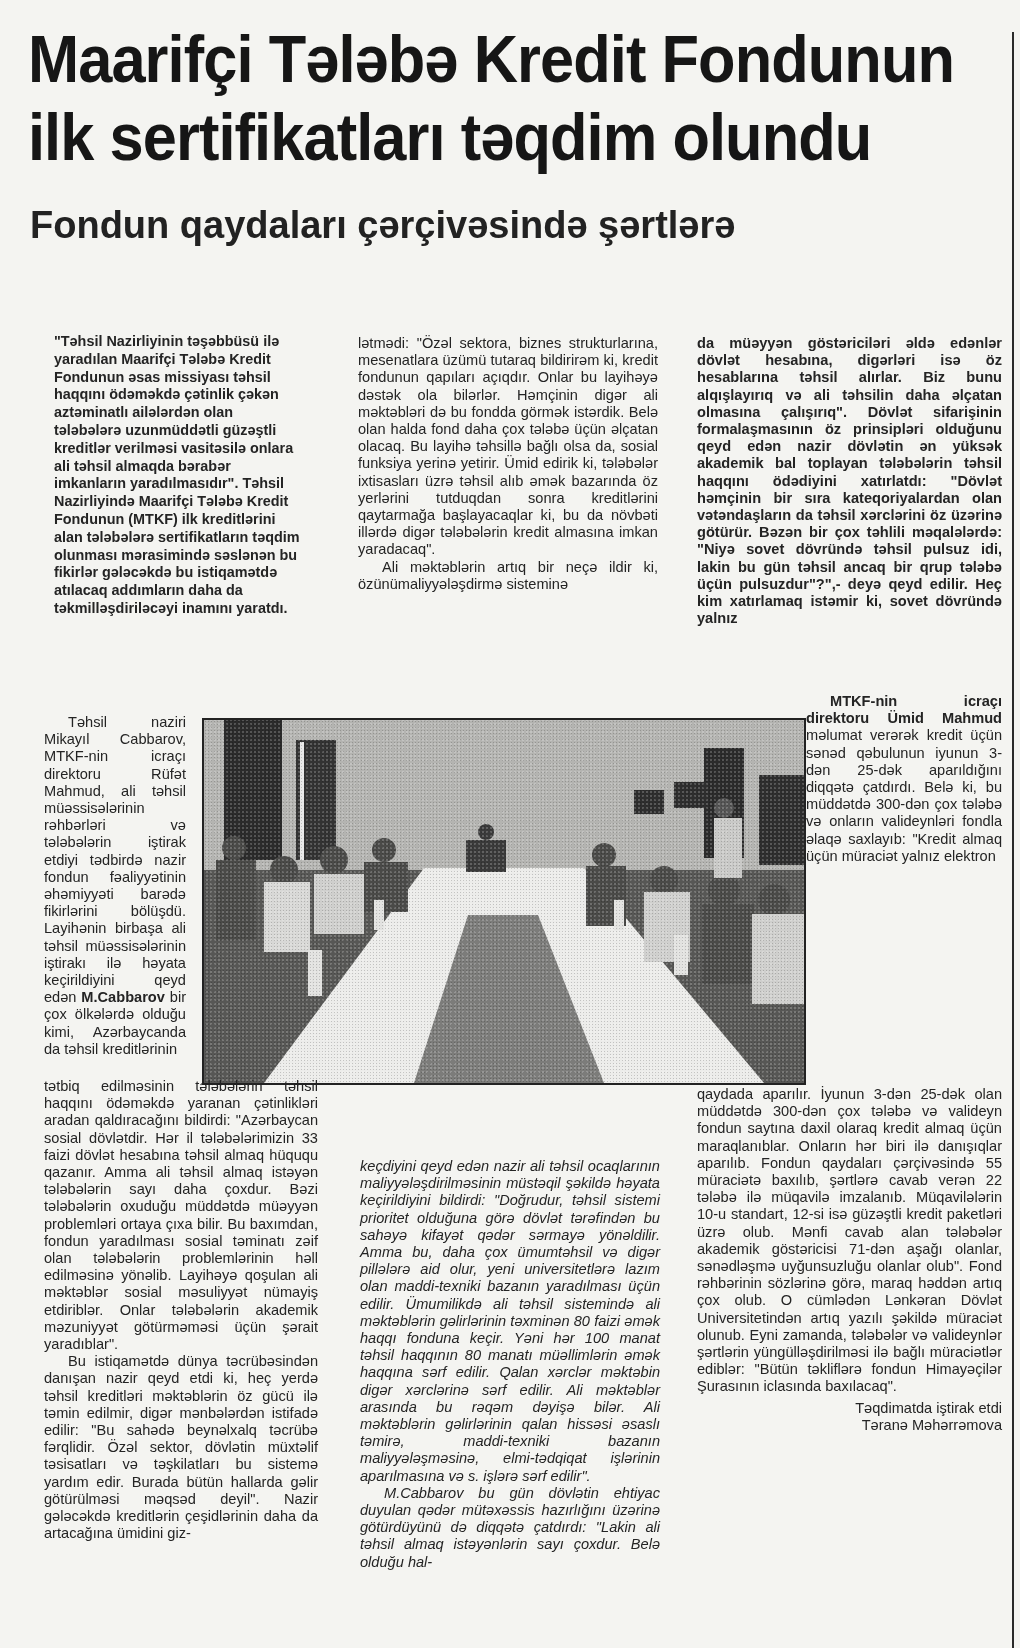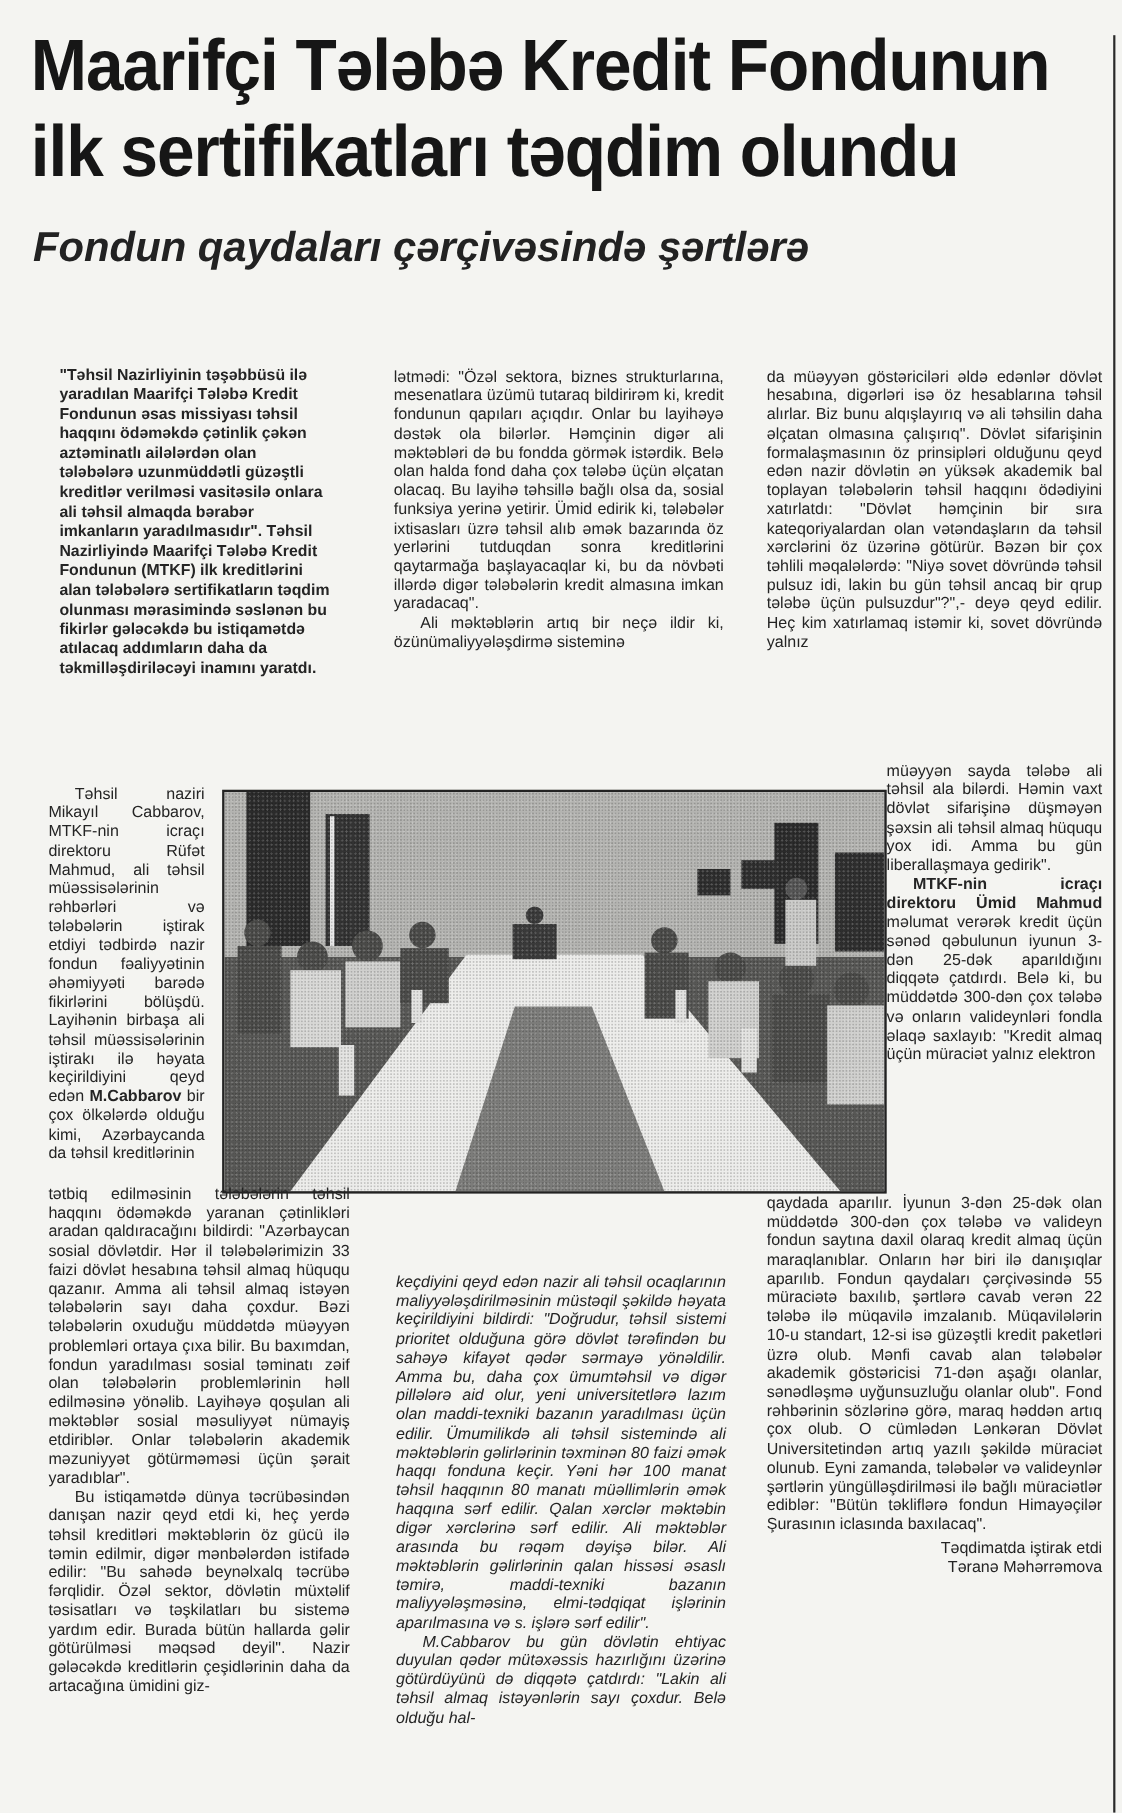--- a/index.html
+++ b/index.html
@@ -18,30 +18,30 @@
     font-size: 66px; line-height: 78px; letter-spacing: -1px;
     color: #161616;
     transform: scaleX(0.93); transform-origin: left top;
   }
   .headline span { display: block; white-space: nowrap; }
   .subhead {
     position: absolute; left: 30px; top: 198px; width: 970px; margin: 0;
     font-family: "Liberation Sans", sans-serif; font-weight: bold;
     font-size: 38px; line-height: 54px; color: #222;
   }
-  .subhead span { display: block; white-space: nowrap; font-style: italic; }
+  .subhead span { display: block; white-space: nowrap; }
 
   .col { position: absolute; font-size: 14.6px; line-height: 17.2px; text-align: justify; color: #242424; }
   .col p { margin: 0; }
   .col p.ind { text-indent: 24px; }
   .lead { font-weight: bold; font-size: 14.4px; line-height: 17.8px; text-align: left; }
 
   #col1-lead { left: 54px; top: 333px; width: 250px; }
   #col2-top  { left: 358px; top: 335px; width: 300px; }
-  #col3-top  { left: 697px; top: 335px; width: 305px; }
+  #col3-top  { left: 697px; top: 335px; width: 305px; font-weight: bold; }
 
   #col1-mid  { left: 44px; top: 714px; width: 142px; }
   #col3-mid  { left: 806px; top: 693px; width: 196px; }
 
   #col1-bot  { left: 44px; top: 1078px; width: 274px; }
   #col2-bot  { left: 360px; top: 1158px; width: 300px; font-style: italic; }
   #col3-bot  { left: 697px; top: 1086px; width: 305px; }
 
   .byline { text-align: right; font-weight: normal; margin-top: 4px; }
 
@@ -137,21 +137,20 @@
         <rect x="104" y="230" width="14" height="46"></rect>
         <rect x="170" y="180" width="10" height="30"></rect>
         <rect x="410" y="180" width="10" height="30"></rect>
         <rect x="470" y="215" width="14" height="40"></rect>
       </g>
     </svg>
     <div class="grain"></div>
   </div>
 
   <div id="col3-mid" class="col">
-    <p>müəyyən sayda tələbə ali təhsil ala bilərdi. Həmin vaxt dövlət sifarişinə düşməyən şəxsin ali təhsil almaq hüququ yox idi. Amma bu gün liberallaşmaya gedirik".</p>
     <p class="ind"><b>MTKF-nin icraçı direktoru Ümid Mahmud</b><span> məlumat verərək kredit üçün sənəd qəbulunun iyunun 3-dən 25-dək aparıldığını diqqətə çatdırdı. Belə ki, bu müddətdə 300-dən çox tələbə və onların valideynləri fondla əlaqə saxlayıb: "Kredit almaq üçün müraciət yalnız elektron</span></p>
   </div>
 
   <div id="col1-bot" class="col">
     <p>tətbiq edilməsinin tələbələrin təhsil haqqını ödəməkdə yaranan çətinlikləri aradan qaldıracağını bildirdi: "Azərbaycan sosial dövlətdir. Hər il tələbələrimizin 33 faizi dövlət hesabına təhsil almaq hüququ qazanır. Amma ali təhsil almaq istəyən tələbələrin sayı daha çoxdur. Bəzi tələbələrin oxuduğu müddətdə müəyyən problemləri ortaya çıxa bilir. Bu baxımdan, fondun yaradılması sosial təminatı zəif olan tələbələrin problemlərinin həll edilməsinə yönəlib. Layihəyə qoşulan ali məktəblər sosial məsuliyyət nümayiş etdiriblər. Onlar tələbələrin akademik məzuniyyət götürməməsi üçün şərait yaradıblar".</p>
     <p class="ind">Bu istiqamətdə dünya təcrübəsindən danışan nazir qeyd etdi ki, heç yerdə təhsil kreditləri məktəblərin öz gücü ilə təmin edilmir, digər mənbələrdən istifadə edilir: "Bu sahədə beynəlxalq təcrübə fərqlidir. Özəl sektor, dövlətin müxtəlif təsisatları və təşkilatları bu sistemə yardım edir. Burada bütün hallarda gəlir götürülməsi məqsəd deyil". Nazir gələcəkdə kreditlərin çeşidlərinin daha da artacağına ümidini giz-</p>
   </div>
 
   <div id="col2-bot" class="col">
     <p>keçdiyini qeyd edən nazir ali təhsil ocaqlarının maliyyələşdirilməsinin müstəqil şəkildə həyata keçirildiyini bildirdi: "Doğrudur, təhsil sistemi prioritet olduğuna görə dövlət tərəfindən bu sahəyə kifayət qədər sərmayə yönəldilir. Amma bu, daha çox ümumtəhsil və digər pillələrə aid olur, yeni universitetlərə lazım olan maddi-texniki bazanın yaradılması üçün edilir. Ümumilikdə ali təhsil sistemində ali məktəblərin gəlirlərinin təxminən 80 faizi əmək haqqı fonduna keçir. Yəni hər 100 manat təhsil haqqının 80 manatı müəllimlərin əmək haqqına sərf edilir. Qalan xərclər məktəbin digər xərclərinə sərf edilir. Ali məktəblər arasında bu rəqəm dəyişə bilər. Ali məktəblərin gəlirlərinin qalan hissəsi əsaslı təmirə, maddi-texniki bazanın maliyyələşməsinə, elmi-tədqiqat işlərinin aparılmasına və s. işlərə sərf edilir".</p>

